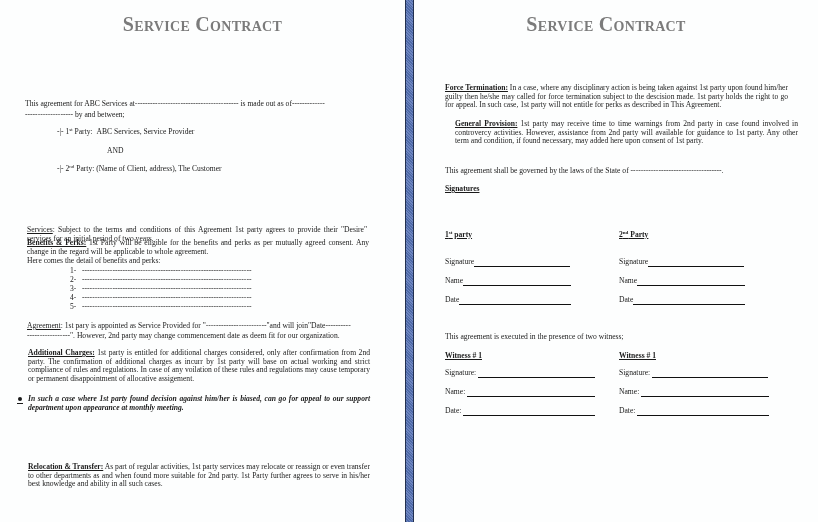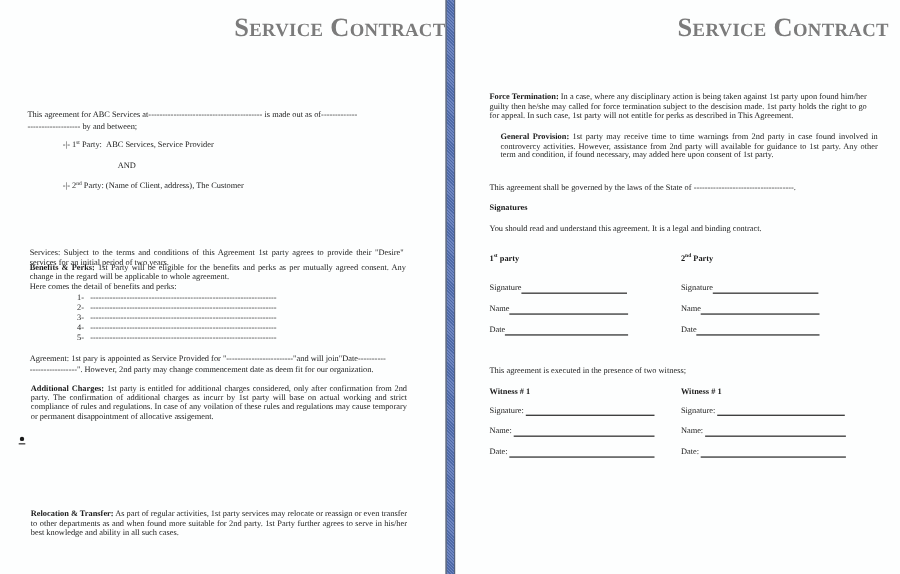--- a/index.html
+++ b/index.html
@@ -4,25 +4,25 @@
 <style>
   html, body { margin:0; padding:0; }
   body { width:818px; height:522px; background:#fdfefe; position:relative; overflow:hidden;
          font-family:"Liberation Serif","DejaVu Serif",serif; color:#1a1a1a; }
   .page { position:absolute; top:0; height:522px; background:#fdfefe; }
   #left { left:0; width:405px; }
   #right { left:414px; width:404px; }
   .divider { position:absolute; left:405px; top:0; width:9px; height:522px;
              background:repeating-linear-gradient(45deg,#4e6aa8 0 1px,#6f86c0 1px 2px);
              border-left:1px solid #22304f; border-right:1px solid #22304f; box-sizing:border-box; }
-  .title { position:absolute; top:13px; width:100%; text-align:right; font-size:24px;
+  .title { position:absolute; top:13px; width:100%; text-align:center; font-size:20px;
            font-variant:small-caps; font-weight:bold; color:#7b7b7b; letter-spacing:0.3px; }
   .txt { position:absolute; font-size:7.6px; line-height:8.6px; white-space:nowrap; }
   .wrap { white-space:normal; text-align:justify; }
-  .u { }
+  .u { text-decoration:underline; }
   .b { font-weight:bold; }
   .it { font-style:italic; font-weight:bold; }
   sup { font-size:5px; vertical-align:3px; line-height:0; }
   .line { display:inline-block; border-bottom:1px solid #111; height:7px; vertical-align:bottom; }
   .bullet { position:absolute; left:18px; width:4px; height:4px; border-radius:50%; background:#1a1a1a; }
   .bullet-u { position:absolute; left:17px; width:6px; height:1px; background:#1a1a1a; }
 </style>
 </head>
 <body>
 
@@ -60,20 +60,21 @@
     <span class="u">Agreement</span><span>: 1st pary is appointed as Service Provided for "------------------------"and will join"Date----------</span>
   </div>
   <div class="txt" style="left:27px;top:332px;">-----------------". However, 2nd party may change commencement date as deem fit for our organization.</div>
 
   <div class="txt wrap" style="left:28px;top:349px;width:342px;">
     <span class="u b">Additional Charges:</span><span> 1st party is entitled for additional charges considered, only after confirmation from 2nd party. The confirmation of additional charges as incurr by 1st party will base on actual working and strict compliance of rules and regulations. In case of any voilation of these rules and regulations may cause temporary or permanent disappointment of allocative assigement.</span>
   </div>
 
   <div class="bullet" style="top:397px;"></div>
   <div class="bullet-u" style="top:403px;"></div>
+  <div class="txt wrap it" style="left:28px;top:395px;width:342px;">In such a case where 1st party found decision against him/her is biased, can go for appeal to our support department upon appearance at monthly meeting.</div>
 
   <div class="txt wrap" style="left:28px;top:423px;width:342px;margin-top:40px;">
     <span class="u b">Relocation &amp; Transfer:</span><span> As part of regular activities, 1st party services may relocate or reassign or even transfer to other departments as and when found more suitable for 2nd party. 1st Party further agrees to serve in his/her best knowledge and ability in all such cases.</span>
   </div>
 </div>
 
 <div class="divider"></div>
 
 <div id="right" class="page">
   <div class="title" style="left:-10px;">Service Contract</div>
@@ -81,21 +82,20 @@
   <div class="txt wrap" style="left:31px;top:84px;width:343px;">
     <span class="u b">Force Termination:</span><span> In a case, where any disciplinary action is being taken against 1st party upon found him/her guilty then he/she may called for force termination subject to the descision made. 1st party holds the right to go for appeal. In such case, 1st party will not entitle for perks as described in This Agreement.</span>
   </div>
 
   <div class="txt wrap" style="left:41px;top:120px;width:343px;">
     <span class="u b">General Provision:</span><span> 1st party may receive time to time warnings from 2nd party in case found involved in controvercy activities. However, assistance from 2nd party will available for guidance to 1st party. Any other term and condition, if found necessary, may added here upon consent of 1st party.</span>
   </div>
 
   <div class="txt" style="left:31px;top:167px;">This agreement shall be governed by the laws of the State of ------------------------------------.</div>
   <div class="txt u b" style="left:31px;top:185px;">Signatures</div>
-  <div class="txt" style="left:31px;top:204px;">You should read and understand this agreement. It is a legal and binding contract.</div>
 
   <div class="txt u b" style="left:31px;top:231px;">
     1<sup>st</sup> party
   </div>
   <div class="txt u b" style="left:205px;top:231px;">
     2<sup>nd</sup> Party
   </div>
 
   <div class="txt" style="left:31px;top:258px;"><span>Signature</span><span class="line" style="width:96px;"></span></div>
   <div class="txt" style="left:31px;top:277px;"><span>Name</span><span class="line" style="width:108px;"></span></div>

